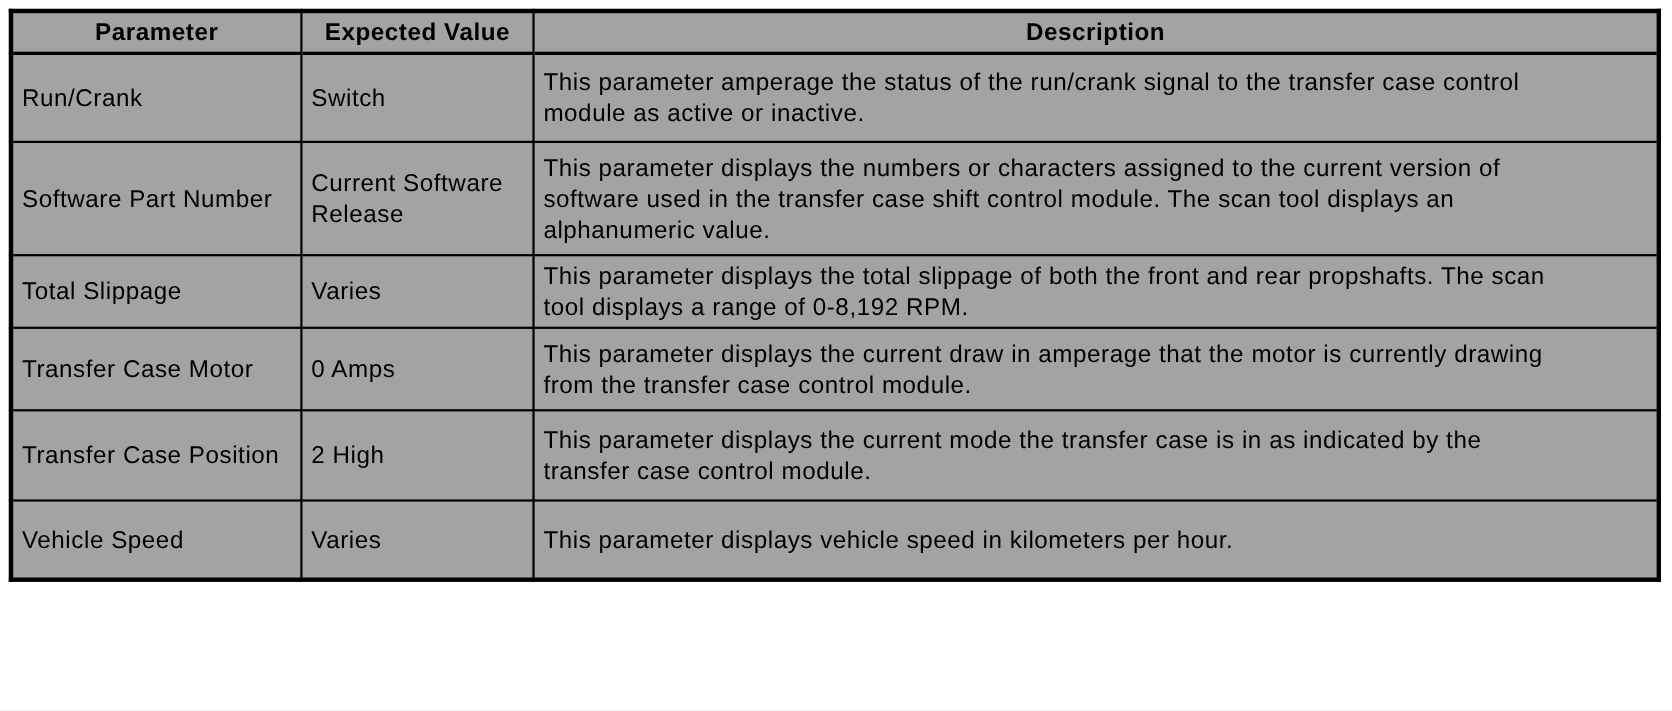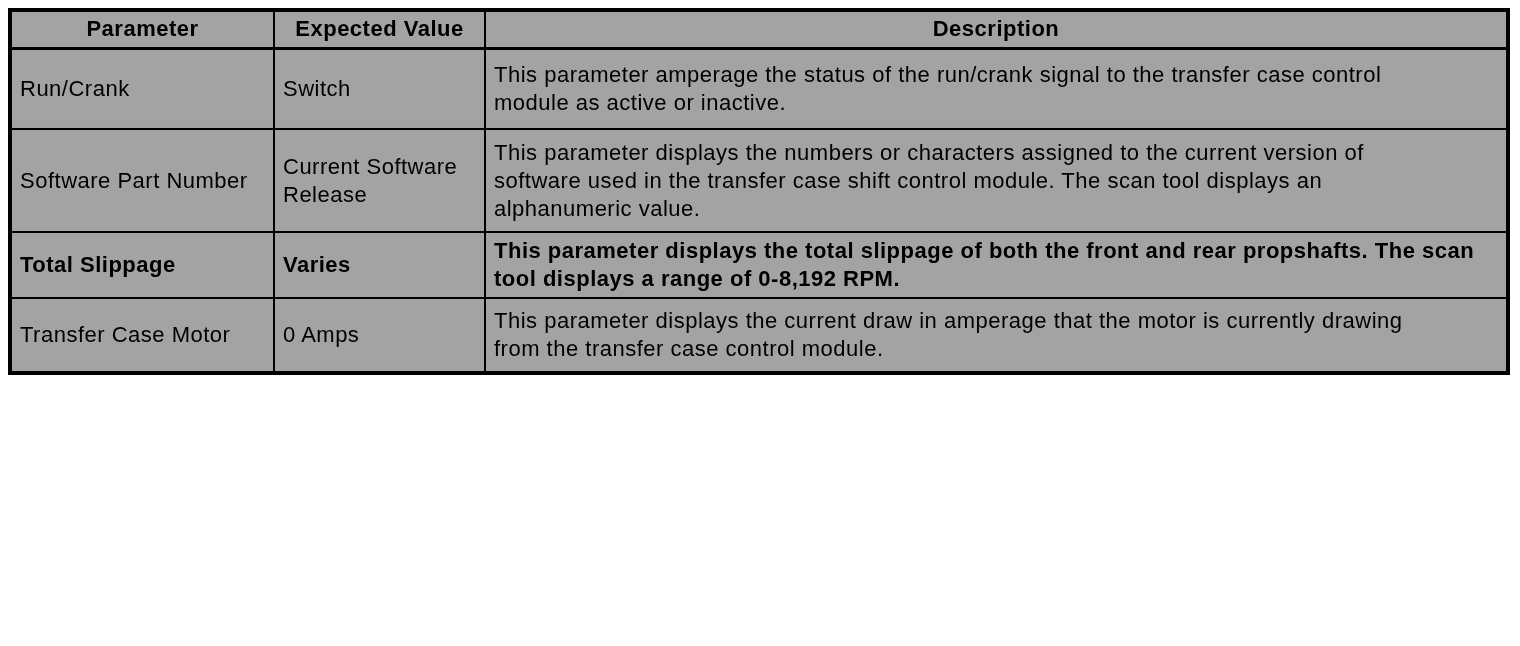--- a/index.html
+++ b/index.html
@@ -56,21 +56,21 @@
     padding: 4px 4px 4px 8px;
     overflow: hidden;
   }
   td.cell-expected,
   td.cell-description {
     white-space: pre-line;
   }
   
   tbody tr:nth-child(1) { height: 81px; }
   tbody tr:nth-child(2) { height: 103px; }
-  tbody tr:nth-child(3) { height: 63px; font-weight: bold; }
+  tbody tr:nth-child(3) { height: 63px; }
   tbody tr:nth-child(4) { height: 75px; }
   tbody tr:nth-child(5) { height: 82px; }
   tbody tr:nth-child(6) { height: 72px; }
   tbody tr:nth-child(7) { height: 43px; }
   tbody tr:nth-child(8) { height: 44px; }
   tbody tr:nth-child(9) { height: 42px; }
 </style>
 </head>
 <body>
 
@@ -108,15 +108,26 @@
           <td class="cell-expected">Varies</td>
           <td class="cell-description">This parameter displays the total slippage of both the front and rear propshafts. The scan
 tool displays a range of 0-8,192 RPM.</td>
         </tr>
         <tr>
           <td class="cell-parameter">Transfer Case Motor</td>
           <td class="cell-expected">0 Amps</td>
           <td class="cell-description">This parameter displays the current draw in amperage that the motor is currently drawing
 from the transfer case control module.</td>
         </tr>
+        <tr>
+          <td class="cell-parameter">Transfer Case Position</td>
+          <td class="cell-expected">2 High</td>
+          <td class="cell-description">This parameter displays the current mode the transfer case is in as indicated by the
+transfer case control module.</td>
+        </tr>
+        <tr>
+          <td class="cell-parameter">Vehicle Speed</td>
+          <td class="cell-expected">Varies</td>
+          <td class="cell-description">This parameter displays vehicle speed in kilometers per hour.</td>
+        </tr>
       </tbody>
   </table>
 </div>
 
 </body></html>

